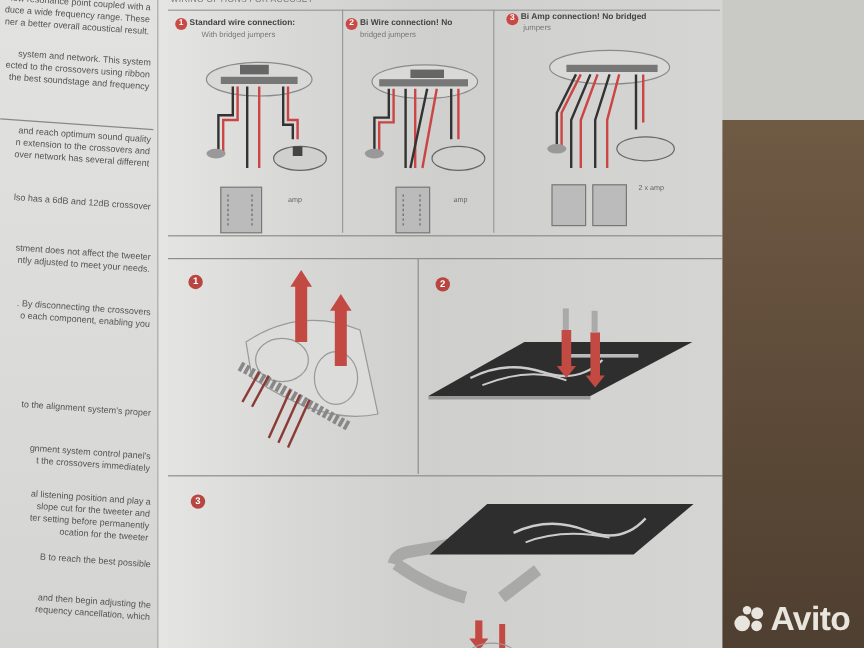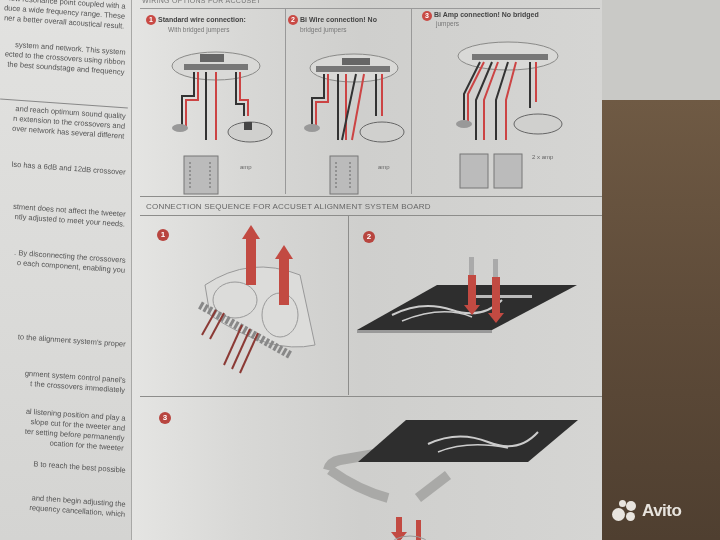--- a/index.html
+++ b/index.html
@@ -69,21 +69,21 @@
   }
   .step-badge {
     position: absolute; width: 12px; height: 12px; border-radius: 50%;
     background: #b8453f; color: #fff; font-size: 8px; line-height: 12px; text-align: center; font-weight: bold;
   }
   .avito {
     position: absolute; left: 612px; top: 500px; display: flex; align-items: center; gap: 4px;
   }
   .avito-dots { position: relative; width: 26px; height: 22px; }
   .avito-dots i { position: absolute; border-radius: 50%; background: #e8e4de; }
-  .avito-text { font-size: 17px; font-weight: bold; color: #e8e4de; letter-spacing: -0.5px; }
+  .avito-text { font-size: 28px; font-weight: bold; color: #e8e4de; letter-spacing: -0.5px; }
 </style>
 </head>
 <body>
 
 <div class="backdrop-sheet"></div>
 <div class="backdrop-wood"></div>
 
 <div class="page">
 
   <div class="left-col">
@@ -207,21 +207,20 @@
         <ellipse cx="52" cy="88" rx="8" ry="4" fill="#999"></ellipse>
         <ellipse cx="126" cy="88" rx="24" ry="10" fill="#d0d0ce" stroke="#666"></ellipse>
         <rect x="48" y="118" width="28" height="34" fill="#bbb" stroke="#777"></rect>
         <rect x="82" y="118" width="28" height="34" fill="#bbb" stroke="#777"></rect>
       </svg>
       <div class="amp-label" style="left:120px;top:146px">2 x amp</div>
     </div>
   </div>
 
   <div class="section-rule" style="left:140px;top:196px;width:462px;height:1px"></div>
-  <div class="seq-title">CONNECTION SEQUENCE  FOR ACCUSET ALIGNMENT SYSTEM BOARD</div>
   <div class="section-rule" style="left:140px;top:215px;width:462px;height:1px"></div>
   <div class="section-rule" style="left:348px;top:215px;width:1px;height:180px"></div>
   <div class="section-rule" style="left:140px;top:396px;width:462px;height:1px"></div>
 
   <div class="step-badge" style="left:157px;top:229px">1</div>
   <svg style="position:absolute;left:190px;top:225px" width="150" height="165">
     <path d="M15 60 Q60 30 110 50 L125 120 Q80 130 20 90 Z" fill="#dcdcda" stroke="#999"></path>
     <ellipse cx="45" cy="75" rx="22" ry="18" fill="none" stroke="#999"></ellipse>
     <ellipse cx="90" cy="90" rx="18" ry="22" fill="none" stroke="#999"></ellipse>
     <path d="M10 80 L100 130" stroke="#888" stroke-width="8" stroke-dasharray="3,2"></path>

